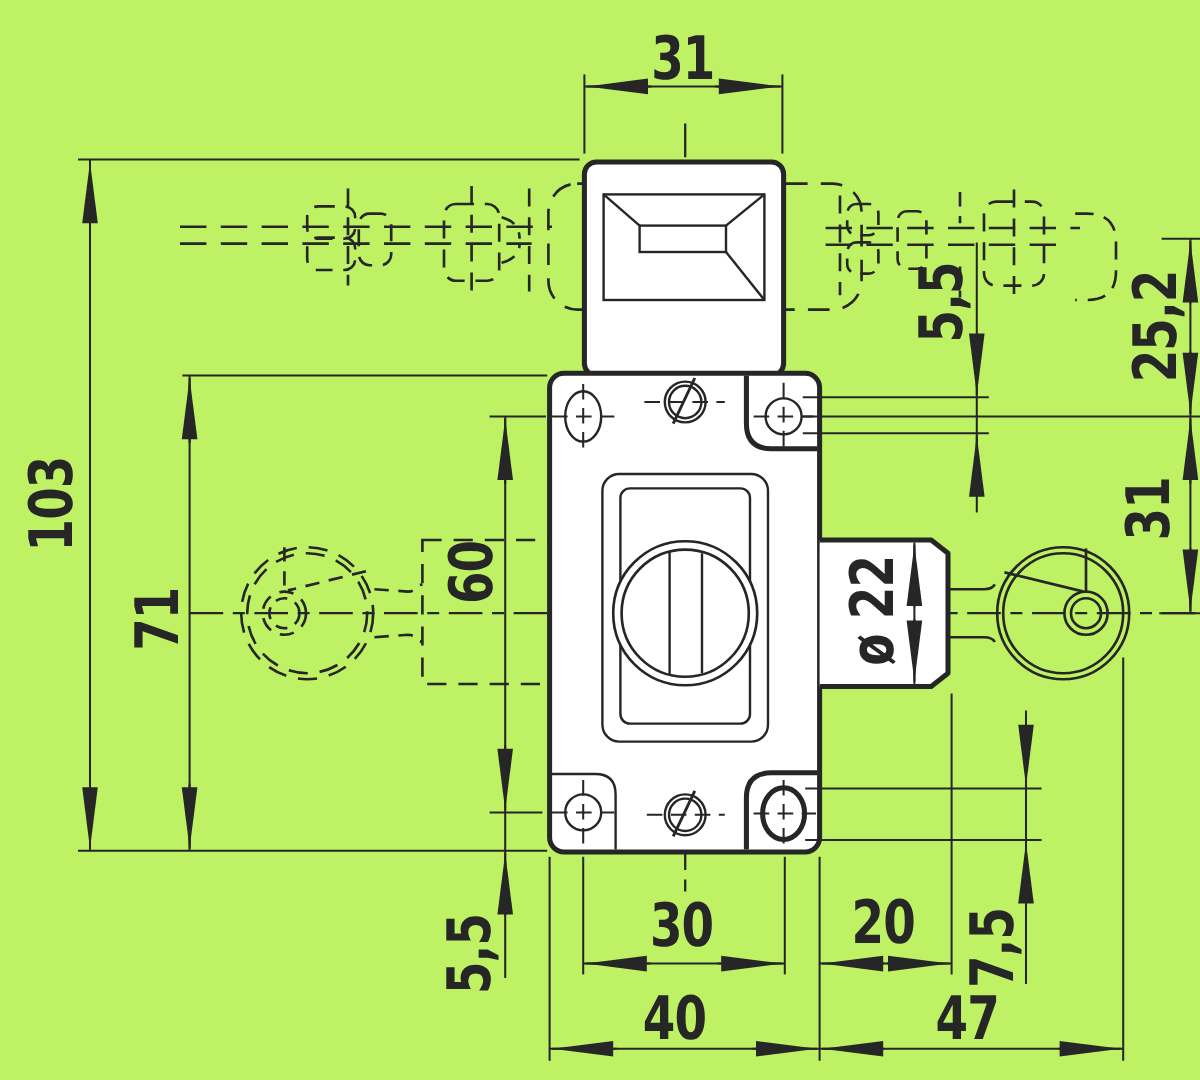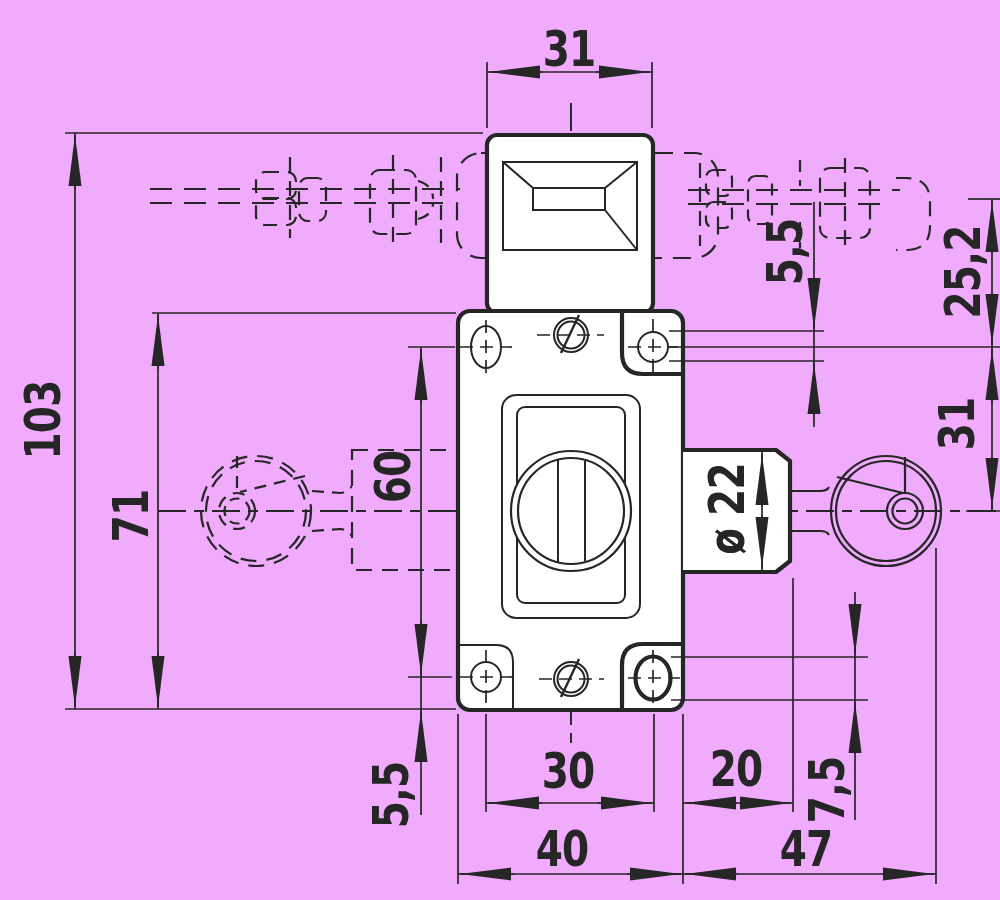--- a/index.html
+++ b/index.html
@@ -1,16 +1,16 @@
 <!DOCTYPE html>
 <html><head>
 <meta charset="utf-8">
 <style>
   html,body{margin:0;padding:0;background:#ffffff;}
-  .canvas{position:relative;width:1000px;height:900px;background:#f0abfc;overflow:hidden;
+  .canvas{position:relative;width:1000px;height:900px;background:#bef264;overflow:hidden;
           font-family:"DejaVu Sans", sans-serif;}
   svg{position:absolute;left:0;top:0;}
   svg text{fill:#262626;font-family:"DejaVu Sans", sans-serif;font-weight:bold;
            letter-spacing:-1px;}
 </style>
 </head>
 <body>
 
 <div class="canvas">
 <svg width="1000" height="900" viewBox="0 0 1000 900">

